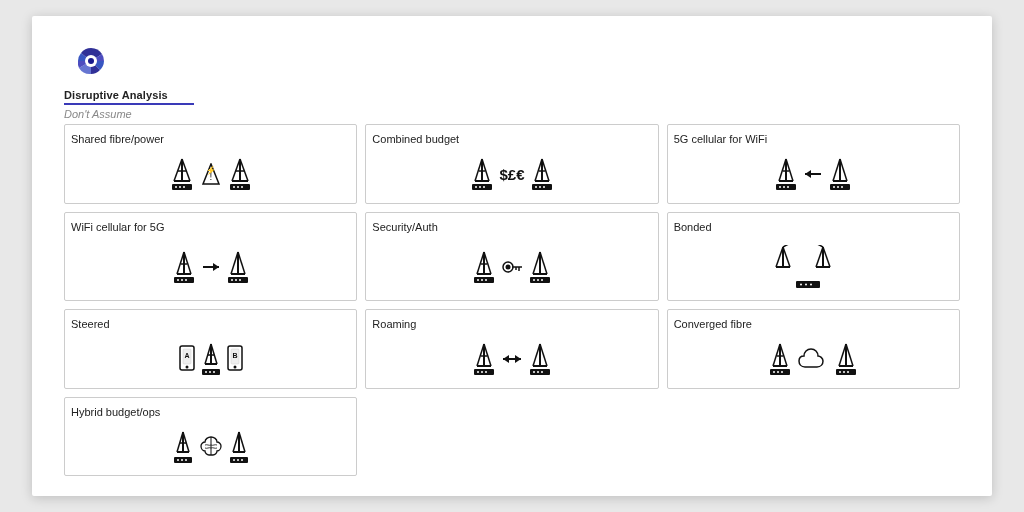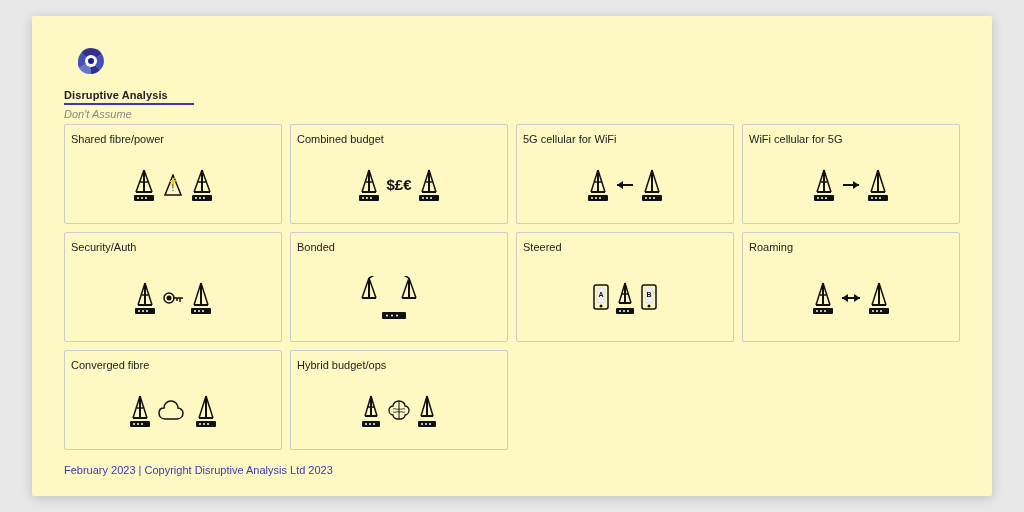--- a/index.html
+++ b/index.html
@@ -5,21 +5,21 @@
     * { box-sizing: border-box; margin: 0; padding: 0; }
     body {
       background: #e8e8e8;
       display: flex;
       justify-content: center;
       align-items: center;
       min-height: 100vh;
       font-family: 'Segoe UI', Arial, sans-serif;
     }
     .slide {
-      background: #fef9c3;
+      background: #ffffff;
       width: 960px;
       min-height: 480px;
       padding: 24px 32px 20px 32px;
       box-shadow: 0 2px 12px rgba(0,0,0,0.18);
       border-radius: 2px;
       display: flex;
       flex-direction: column;
     }
     .header {
       display: flex;
@@ -53,21 +53,21 @@
     }
     .main-title {
       font-size: 28px;
       font-weight: 400;
       color: #111;
       margin: 10px 0 14px 0;
       letter-spacing: -0.01em;
     }
     .grid {
       display: grid;
-      grid-template-columns: repeat(4, 1fr);
+      grid-template-columns: repeat(3, 1fr);
       gap: 8px;
       flex: 1;
     }
     .cell {
       border: 1.5px solid #ccc;
       border-radius: 2px;
       padding: 8px 6px 6px 6px;
       display: flex;
       flex-direction: column;
       align-items: flex-start;
@@ -513,14 +513,13 @@
           <rect x="2" y="27" width="18" height="6" rx="1" fill="#111"></rect>
           <circle cx="6" cy="30" r="1" fill="white"></circle>
           <circle cx="10" cy="30" r="1" fill="white"></circle>
           <circle cx="14" cy="30" r="1" fill="white"></circle>
         </svg>
       </div>
     </div>
 
   </div>
 
-  <div class="footer">February 2023  |  Copyright Disruptive Analysis Ltd 2023</div>
 </div>
 
 </body></html>

